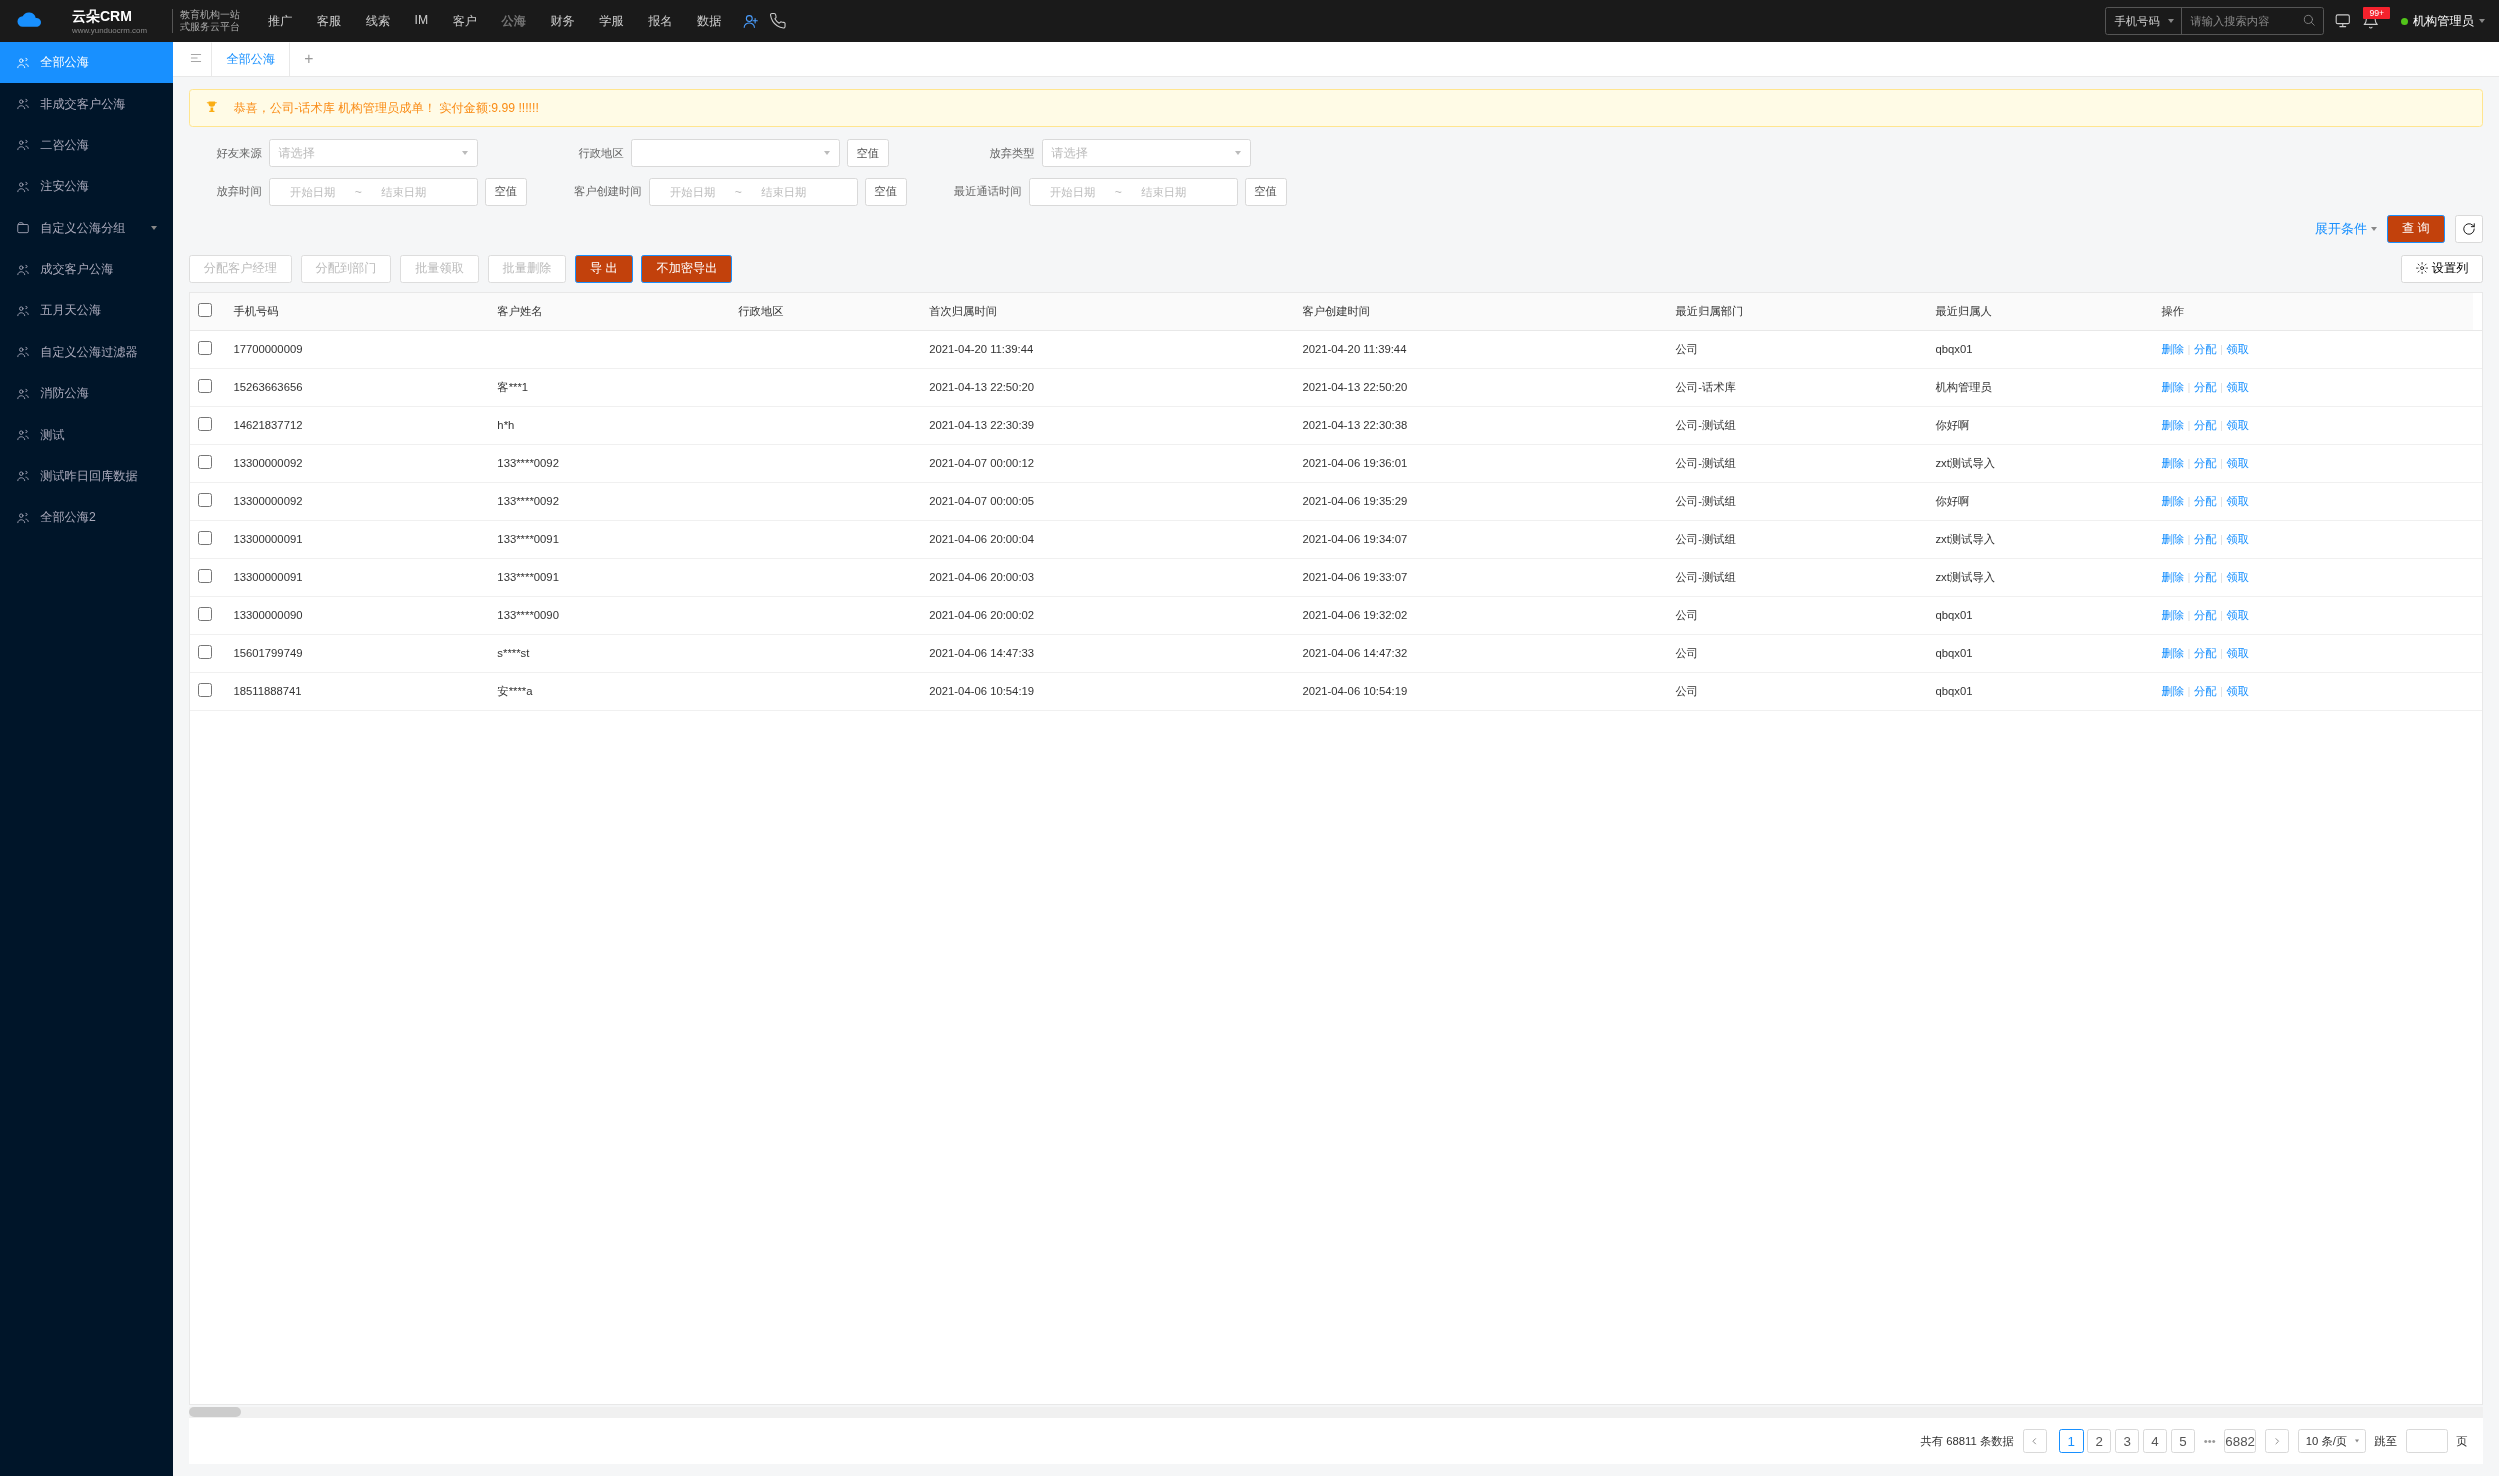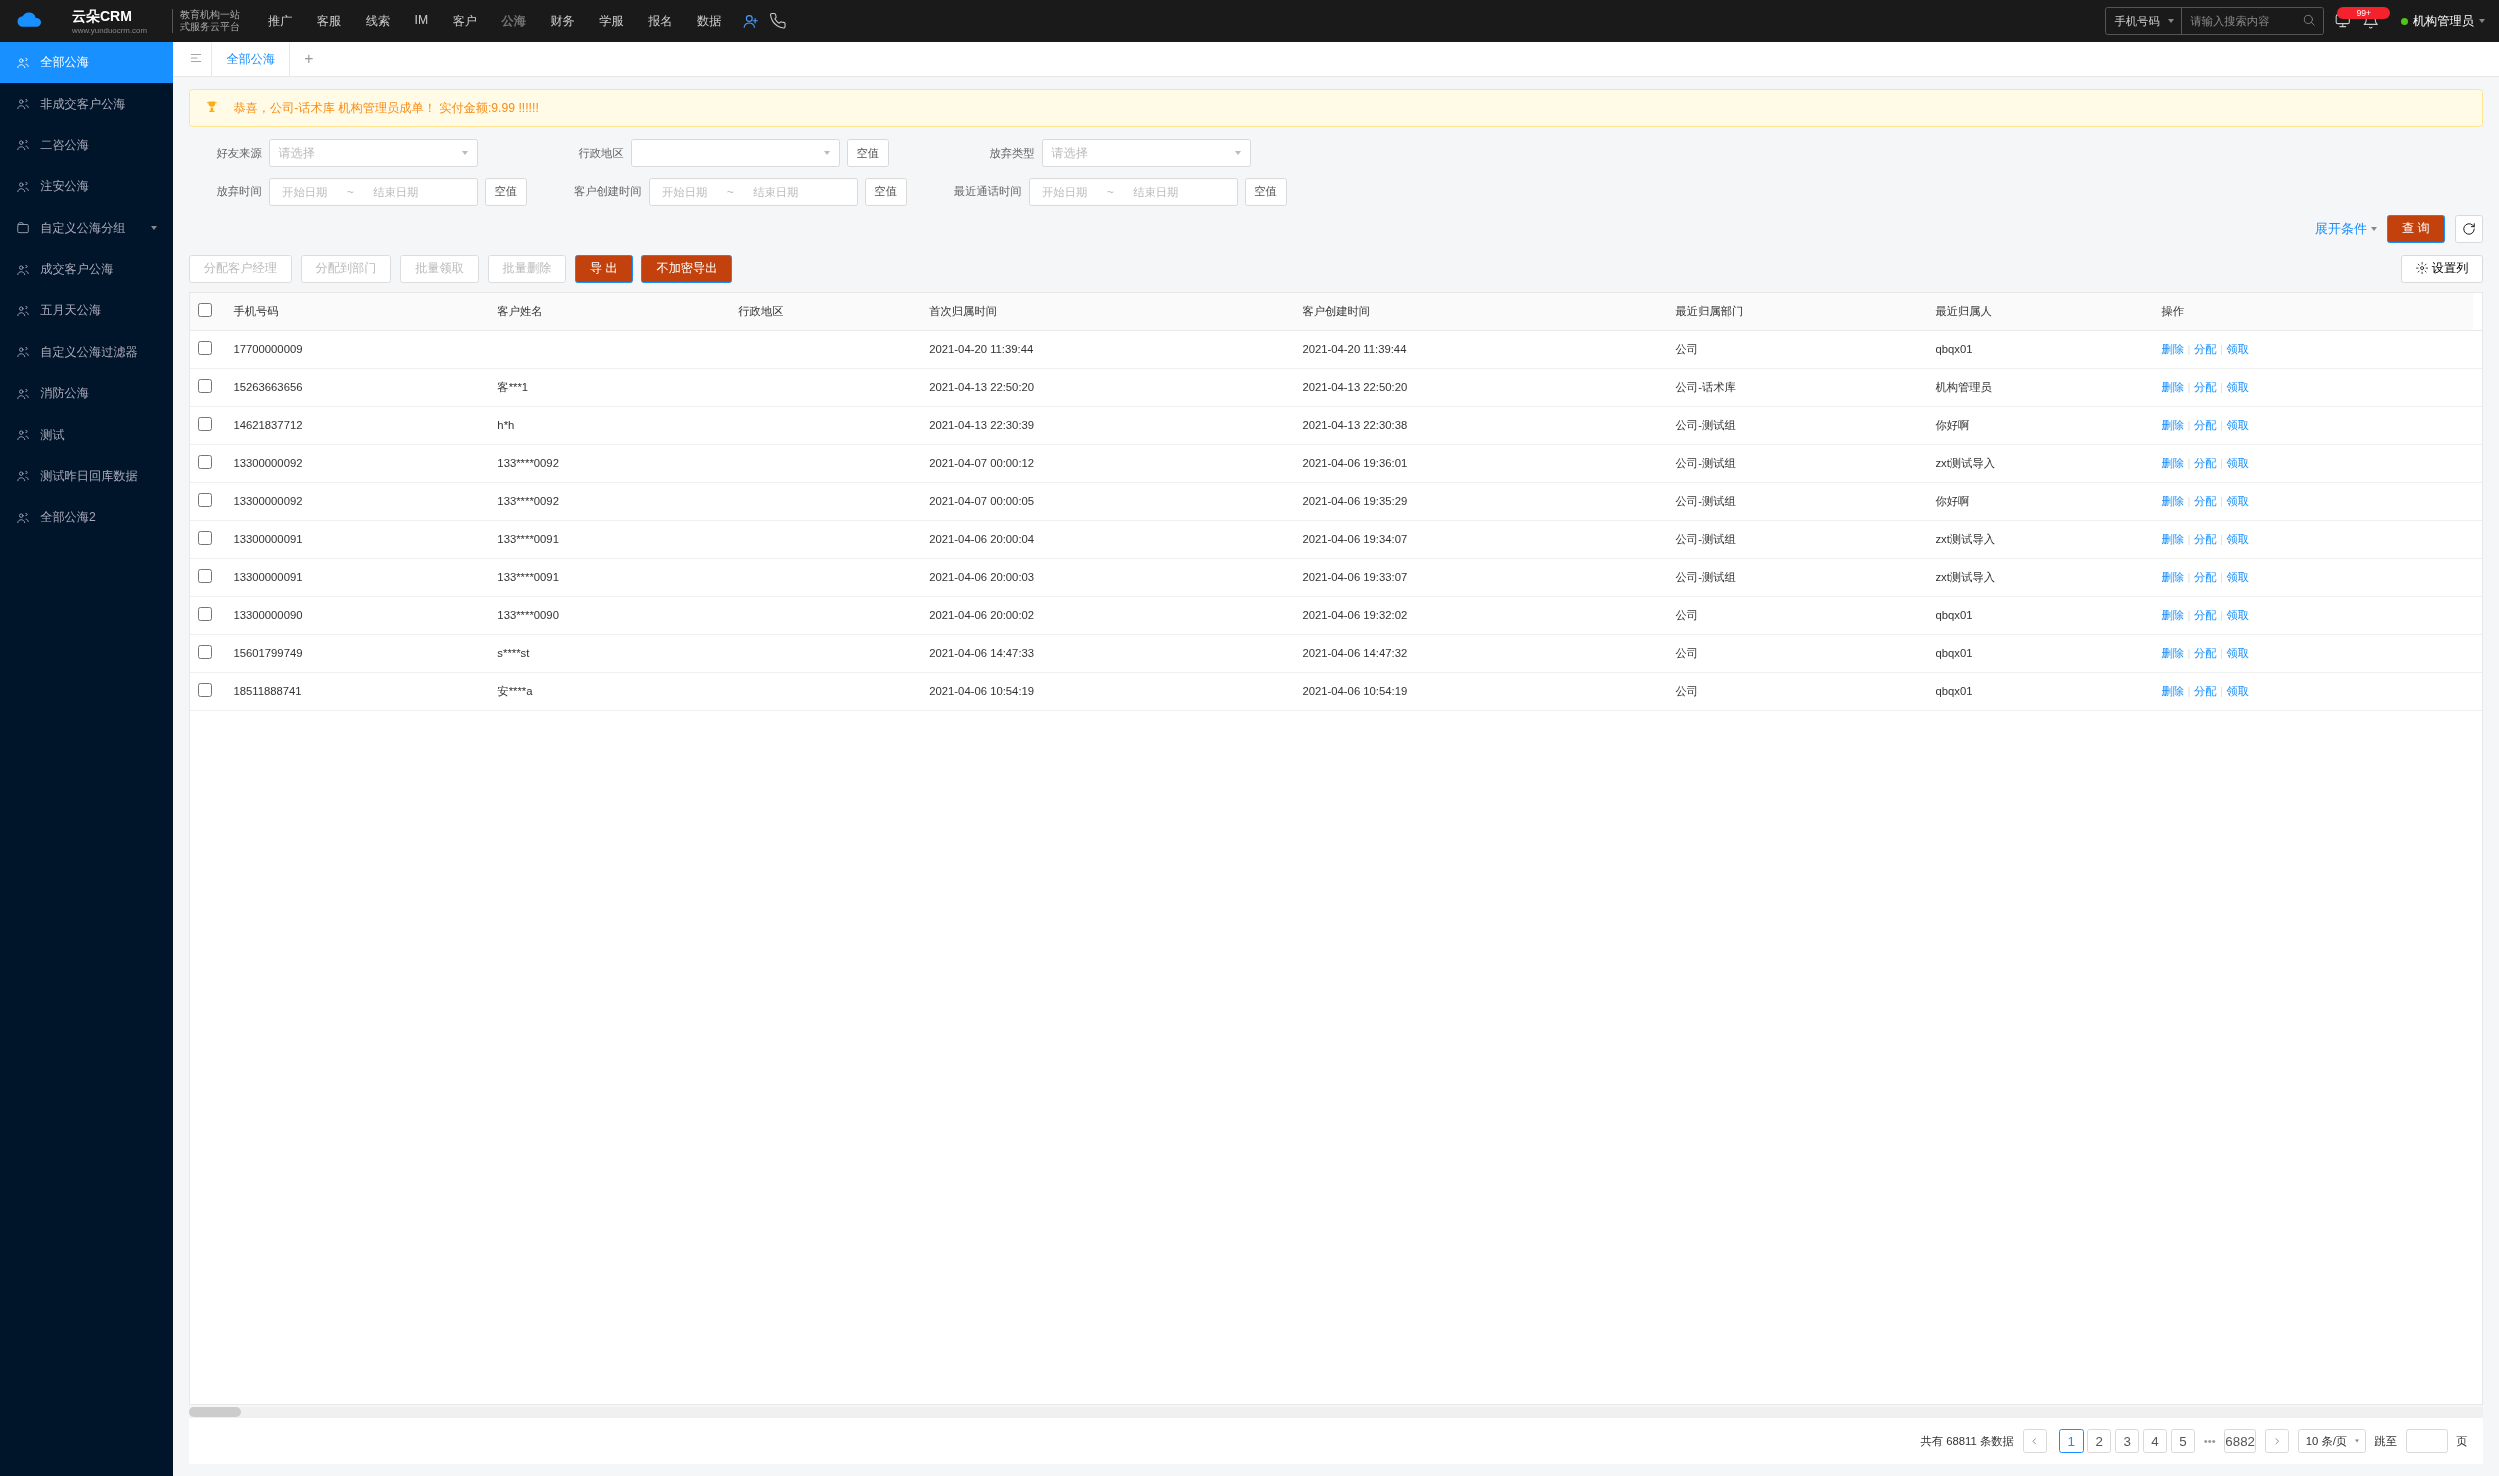--- a/index.html
+++ b/index.html
@@ -15,21 +15,21 @@
 .nav-item { padding: 10.5px 10.5px; color: #ccc; cursor: pointer; font-size: 12.2px; }
 .nav-item.active { color: #737373; font-weight: bold; }
 .header-right { margin-left: auto; display: flex; align-items: center; gap: 10.5px; }
 .search-group { display: flex; align-items: center; border: 0.9px solid #555; border-radius: 2.6px; }
 .search-select { background: transparent; border: none; border-right: 0.9px solid #555; color: #ccc; padding: 5.2px 21px 5.2px 8.7px; font-size: 11.3px; position: relative; }
 .search-select::after { content: ""; position: absolute; right: 7px; top: 50%; width: 0; height: 0; border-left: 3.5px solid transparent; border-right: 3.5px solid transparent; border-top: 4.4px solid #888; transform: translateY(-50%); }
 .search-input { background: transparent; border: none; color: #fff; padding: 5.2px 8.7px; outline: none; width: 113px; font-size: 11.3px; }
 .search-input::placeholder { color: #888; }
 .search-btn { background: transparent; border: none; padding: 3.5px 7px; cursor: pointer; }
 .hicon { width: 17.5px; height: 17.5px; cursor: pointer; position: relative; display: inline-flex; align-items: center; justify-content: center; }
-.badge { position: absolute; top: -5.2px; right: -10.5px; background: #f5222d; color: #fff; border-radius: 6px; font-size: 8.7px; padding: 0 19px; line-height: 12.2px; }
+.badge { position: absolute; top: -5.2px; right: -10.5px; background: #f5222d; color: #fff; border-radius: 1px; font-size: 8.7px; padding: 0 6px; line-height: 12.2px; }
 .user-info { display: flex; align-items: center; gap: 5.2px; cursor: pointer; padding-left: 10.5px; }
 .user-dot { width: 7px; height: 7px; background: #52c41a; border-radius: 50%; }
 .chev-down { width: 0; height: 0; border-left: 3.5px solid transparent; border-right: 3.5px solid transparent; border-top: 4.4px solid #888; }
 
 
 .layout { display: flex; height: calc(100vh - 42px); }
 .sidebar { width: 173px; background: #001529; color: #aab; overflow-y: auto; flex-shrink: 0; }
 .side-item { display: flex; align-items: center; gap: 10.5px; padding: 12.2px 15.7px; cursor: pointer; color: #aab; font-size: 12.2px; }
 .side-item.active { background: #1890ff; color: #fff; }
 .side-icon { width: 14px; height: 14px; display: inline-flex; align-items: center; justify-content: center; }
@@ -47,21 +47,21 @@
 .banner { border: 0.9px solid #ffe58f; background: #fffbe6; border-radius: 3.5px; padding: 8.7px 14px; display: flex; align-items: center; gap: 14px; margin-bottom: 12.2px; }
 .trophy { color: #faad14; }
 .banner-text { color: #fa8c16; font-size: 12.2px; }
 
 .filters { display: flex; flex-direction: column; gap: 10.5px; margin-bottom: 8.7px; }
 .filter-row { display: flex; gap: 21px; }
 .filter-item { display: flex; align-items: center; gap: 7px; }
 .filter-label { font-size: 11.3px; color: #666; text-align: right; min-width: 73px; }
 .sel { width: 209px; height: 28px; border: 0.9px solid #d9d9d9; border-radius: 2.6px; padding: 0 21px 0 8.7px; position: relative; color: #bbb; background: #fff; cursor: pointer; display: flex; align-items: center; }
 .sel::after { content: ""; position: absolute; right: 8.7px; top: 50%; width: 0; height: 0; border-left: 3.5px solid transparent; border-right: 3.5px solid transparent; border-top: 4.4px solid #bbb; transform: translateY(-50%); }
-.date-range { display: flex; align-items: center; border: 0.9px solid #d9d9d9; border-radius: 2.6px; height: 28px; background: #fff; padding: 0 0; gap: 7px; width: 209px; }
+.date-range { display: flex; align-items: center; border: 0.9px solid #d9d9d9; border-radius: 2.6px; height: 28px; background: #fff; padding: 0 8px; gap: 7px; width: 209px; }
 .date-range input { border: none; outline: none; width: 70px; text-align: center; font-size: 11.3px; }
 .date-range input::placeholder { color: #bbb; }
 .tilde { color: #bbb; }
 .small-btn { height: 28px; padding: 0 8.7px; border: 0.9px solid #d9d9d9; border-radius: 2.6px; background: #fff; cursor: pointer; font-size: 11.3px; color: #555; }
 
 .expand-row { display: flex; justify-content: flex-end; align-items: center; gap: 10.5px; margin-bottom: 12.2px; }
 .expand-link { color: #1890ff; cursor: pointer; font-size: 13px; display: flex; align-items: center; gap: 3.5px; }
 .btn { height: 28px; padding: 0 14px; border-radius: 2.6px; border: 0.9px solid #d9d9d9; background: #fff; cursor: pointer; font-size: 12.2px; }
 .btn-primary { background: #c2410c; color: #fff; border-color: #1890ff; }
 .btn-icon { width: 28px; padding: 0; display: inline-flex; align-items: center; justify-content: center; }

